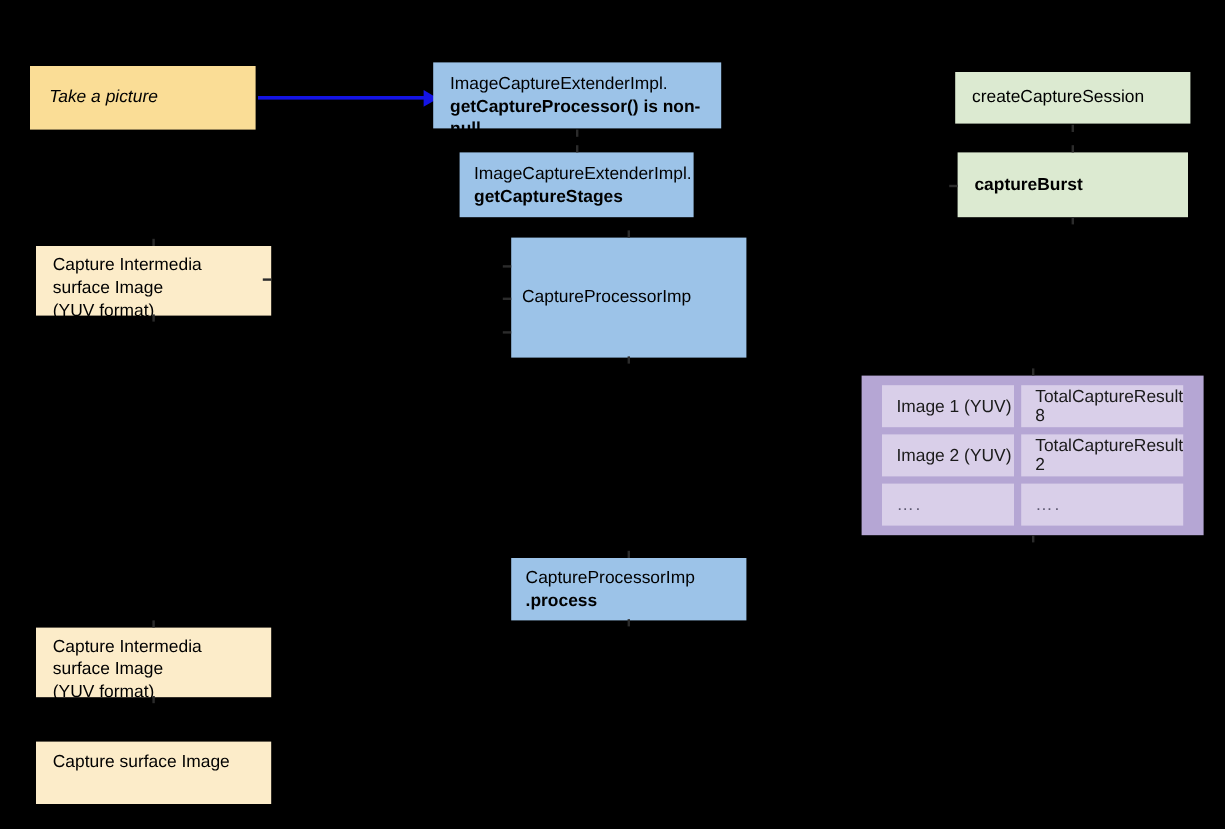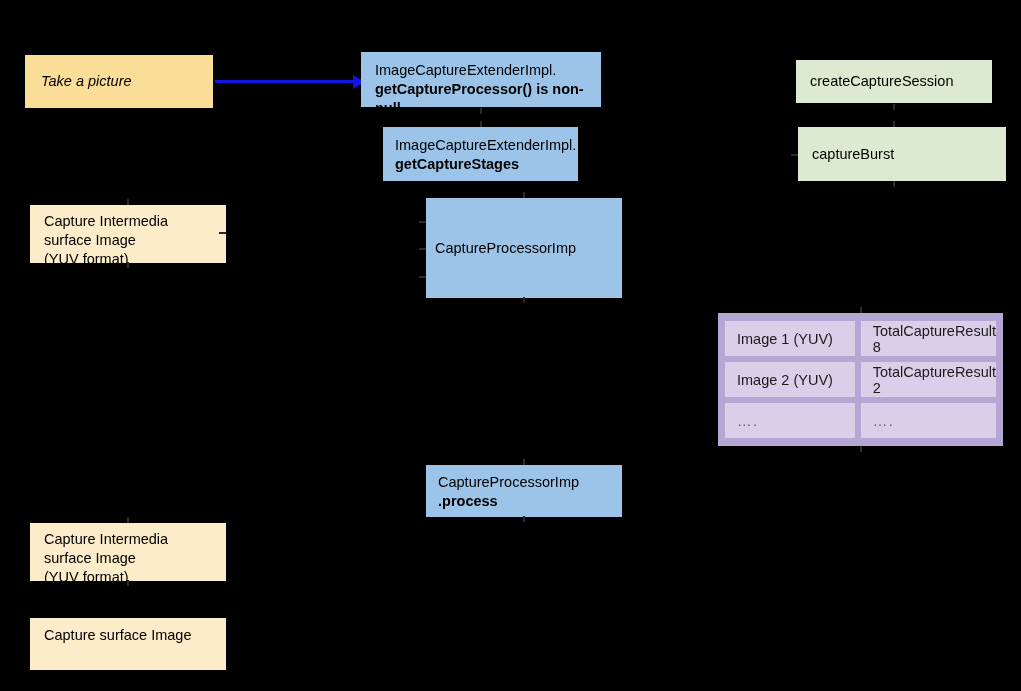--- a/index.html
+++ b/index.html
@@ -64,21 +64,21 @@
   }
   .stub.h { width: 7px; height: 2px; }
   .stub.v { width: 2px; height: 6px; }
 
   
   .ptable {
     position: absolute;
     box-sizing: border-box;
     display: flex;
     gap: 6px;
-    padding: 8px 7px;
+    padding: 8px 17px;
   }
   .pcol {
     display: flex;
     flex-direction: column;
     gap: 6px;
     flex: 1;
   }
   .pcell {
     box-sizing: border-box;
     height: 36px;
@@ -134,21 +134,21 @@
 
   <div class="node fill-blue pad-l12" style="left:426px; top:465px; width:196px; height:52px; justify-content:flex-start; padding-top:8px;">
     <span class="ln">CaptureProcessorImp</span>
     <span class="ln bold">.process</span>
   </div>
 
   <div class="node fill-green pad-l14" style="left:796px; top:60px; width:196px; height:43px;">
     <span class="ln">createCaptureSession</span>
   </div>
 
-  <div class="node fill-green pad-l14" style="left:798px; top:127px; width:208px; height:54px;">
+  <div class="node fill-green pad-l14" style="left:798px; top:127px; width:192px; height:54px;font-weight:bold;">
     <span class="ln">captureBurst</span>
   </div>
 
   <div class="ptable fill-purple-outer" style="left:718px; top:313px; width:285px; height:133px;">
 
     <div class="pcol">
       <div class="pcell fill-purple-cell">Image 1 (YUV)</div>
       <div class="pcell fill-purple-cell">Image 2 (YUV)</div>
       <div class="pcell fill-purple-cell dots">….</div>
     </div>

